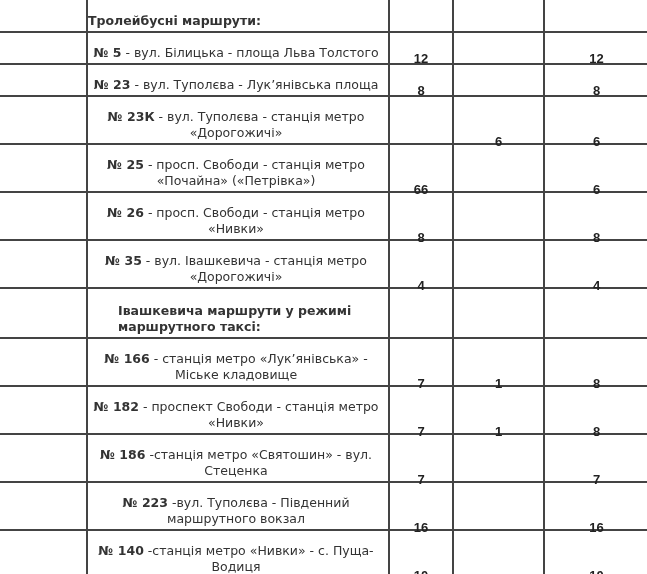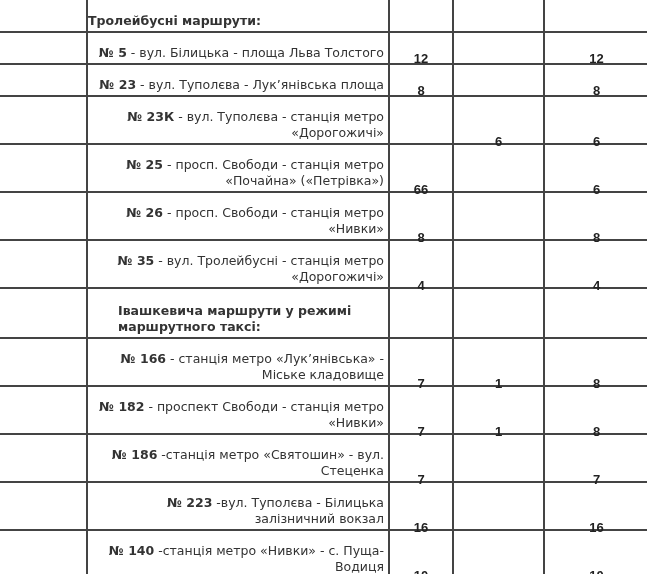--- a/index.html
+++ b/index.html
@@ -33,21 +33,21 @@
     col.c0 { width: 88px; }
     col.c1 { width: 302px; }
     col.c2 { width: 64px; }
     col.c3 { width: 91px; }
     col.c4 { width: 105px; }
     tr.h1 td { height: 29px; }
     tr.r1 td { height: 30px; }
     tr.r2 td { height: 46px; }
     td.route {
       padding: 0 4px 0 0 !important;
-      text-align: right;
+      text-align: center;
     }
     td.heading {
       text-align: left;
       font-weight: bold;
       padding-bottom: 2px !important;
     }
     td.num {
       text-align: center;
       font-weight: bold;
       font-family: "Liberation Sans", sans-serif;
@@ -127,21 +127,21 @@
           <span class="wrapbox"><span class="rn">№ 26</span><span> - просп. Свободи - станція метро «Нивки»</span></span>
         </td>
       <td class="num"><span>8</span></td>
       <td class="num"><span></span></td>
       <td class="num"><span>8</span></td>
     </tr>
 
     <tr class="r2">
       <td></td>
       <td class="route">
-          <span class="wrapbox"><span class="rn">№ 35</span><span> - вул. Тролейбусні - станція метро «Дорогожичі»</span></span>
+          <span class="wrapbox"><span class="rn">№ 35</span><span> - вул. Івашкевича - станція метро «Дорогожичі»</span></span>
         </td>
       <td class="num"><span>4</span></td>
       <td class="num"><span></span></td>
       <td class="num"><span>4</span></td>
     </tr>
 
     <tr class="r2">
       <td></td>
       <td class="heading" style="padding-left:30px;padding-right:30px;">Івашкевича маршрути у режимі маршрутного таксі:</td>
       <td></td>
@@ -175,21 +175,21 @@
           <span class="wrapbox"><span class="rn">№ 186</span><span> -станція метро «Святошин» - вул. Стеценка</span></span>
         </td>
       <td class="num"><span>7</span></td>
       <td class="num"><span></span></td>
       <td class="num"><span>7</span></td>
     </tr>
 
     <tr class="r2">
       <td></td>
       <td class="route">
-          <span class="wrapbox"><span class="rn">№ 223</span><span> -вул. Туполєва - Білицька залізничний вокзал</span></span>
+          <span class="wrapbox"><span class="rn">№ 223</span><span> -вул. Туполєва - Південний маршрутного вокзал</span></span>
         </td>
       <td class="num"><span>16</span></td>
       <td class="num"><span></span></td>
       <td class="num"><span>16</span></td>
     </tr>
 
     <tr class="r2">
       <td></td>
       <td class="route">
           <span class="wrapbox"><span class="rn">№ 140</span><span> -станція метро «Нивки» - с. Пуща-Водиця</span></span>

